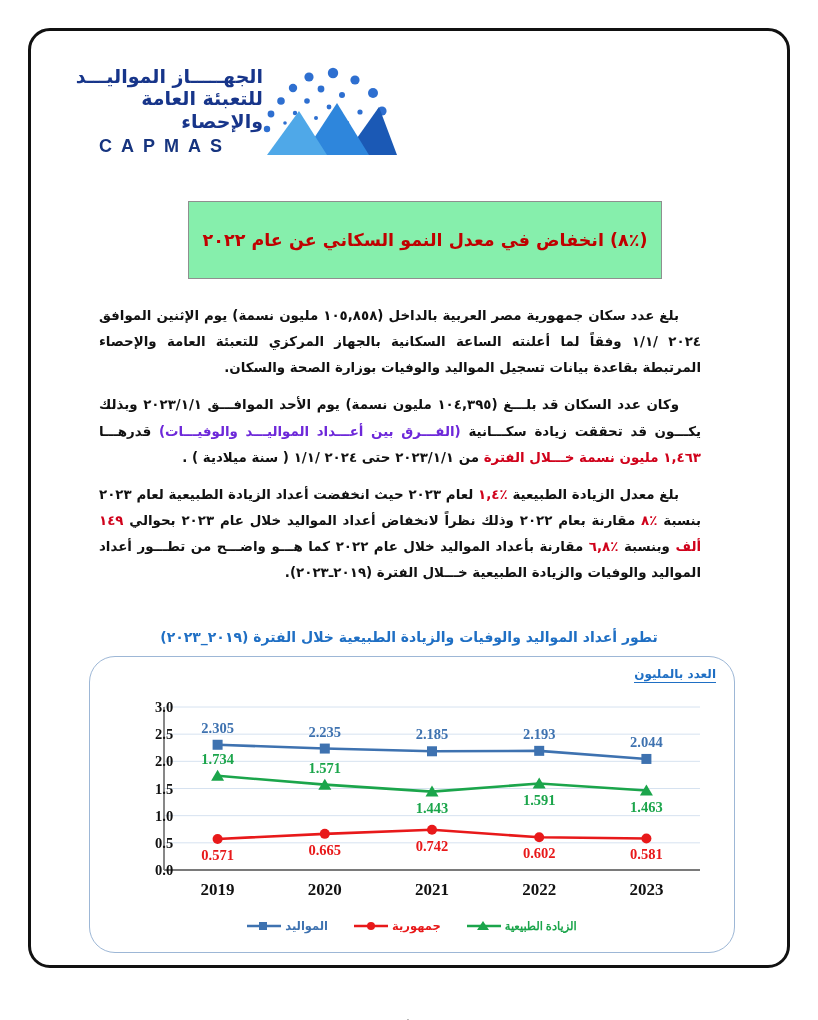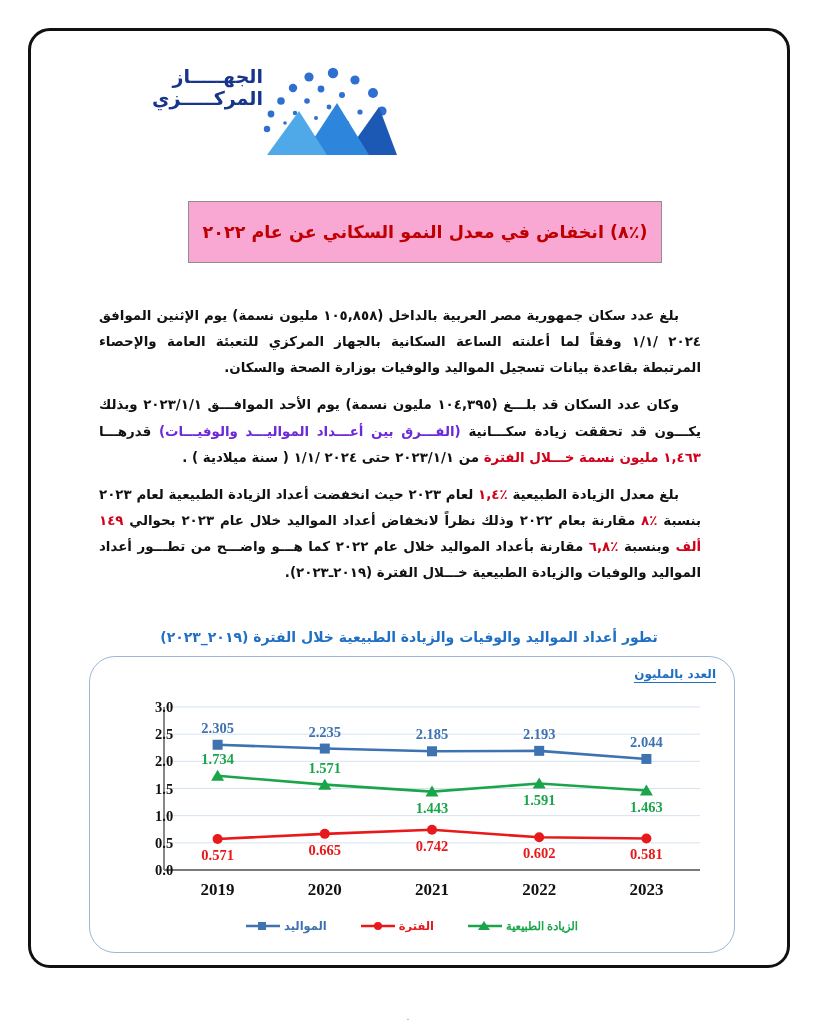--- a/index.html
+++ b/index.html
@@ -53,22 +53,22 @@
   .logo-ar1{font-size:19px;color:#17358a;}
   .logo-ar2{font-size:19px;color:#17358a;}
   .logo-capmas{
     font-family:"Liberation Sans", sans-serif;
     font-weight:bold;font-size:18px;color:#16347f;
     letter-spacing:9px;direction:ltr;text-align:center;margin-top:4px;padding-right:4px;
   }
 
   
   .headline-box{
-    position:absolute;left:157px;top:170px;width:474px;height:62px;
-    background:#f9a8d4;border:1px solid #8f8f8f;
+    position:absolute;left:157px;top:170px;width:474px;height:78px;
+    background:#86efac;border:1px solid #8f8f8f;
     display:flex;align-items:center;justify-content:center;
     box-sizing:border-box;
   }
   .headline-text{
     font-family:"DejaVu Sans", sans-serif;
     font-weight:bold;font-size:17.5px;color:#C00000;direction:rtl;
   }
 
   
   .body-wrap{
@@ -107,21 +107,21 @@
     font-family:"DejaVu Sans", sans-serif;
     font-weight:bold;font-size:12px;color:#1F6FC4;direction:rtl;
     border-bottom:1.3px solid #1F6FC4;padding-bottom:1px;
   }
   .plot{
     position:absolute;left:22px;top:42px;width:600px;height:205px;
   }
   .legend{
     position:absolute;left:0;right:0;top:262px;
     display:flex;flex-direction:row-reverse;justify-content:center;
-    gap:34px;direction:rtl;
+    gap:26px;direction:rtl;
   }
   .legend-item{display:flex;flex-direction:row-reverse;align-items:center;gap:4px;}
   .legend-label{
     font-family:"DejaVu Sans", sans-serif;
     font-weight:bold;font-size:11.5px;
   }
   .lg-line{display:block;width:34px;height:10px;}
 
   .page-num{
     position:absolute;left:0;right:0;top:985px;text-align:center;
@@ -160,21 +160,23 @@
           <circle cx="214" cy="68" r="1.8"></circle>
             <circle cx="234" cy="74" r="1.6"></circle>
           <circle cx="289" cy="57" r="2.6"></circle>
             <circle cx="276" cy="68" r="2.2"></circle>
         </g>
         <polygon points="274,100 308,52 326,100" fill="#1B59B5"></polygon>
         <polygon points="232,100 266,48 298,100" fill="#2E86DC"></polygon>
         <polygon points="196,100 228,56 256,100" fill="#4FA8E8"></polygon>
       </svg>
       <div class="logo-text">
-        <div class="logo-ar1">الجهـــــاز المركـــــزي</div>
+        <div class="logo-ar1">الجهـــــاز المواليـــد</div>
+        <div class="logo-ar2">للتعبئة العامة والإحصاء</div>
+        <div class="logo-capmas">CAPMAS</div>
       </div>
     </div>
   </div>
 
   <div class="headline-box">
     <div class="headline-text">(٪٨) انخفاض في معدل النمو السكاني عن عام ٢٠٢٢</div>
   </div>
 
   <div class="body-wrap">
     <p class="para" id="p1"><span class="indent"></span><span>بلغ عدد سكان جمهورية مصر العربية بالداخل (١٠٥,٨٥٨ مليون نسمة) يوم الإثنين الموافق ٢٠٢٤ /١/١ وفقاً لما أعلنته الساعة السكانية بالجهاز المركزي للتعبئة العامة والإحصاء المرتبطة بقاعدة بيانات تسجيل المواليد والوفيات بوزارة الصحة والسكان.</span></p>
@@ -251,21 +253,21 @@
             <line x1="0" y1="5" x2="34" y2="5" stroke="#3E72B0" stroke-width="2.6"></line>
             <rect x="12" y="1" width="8" height="8" fill="#3E72B0"></rect>
           </svg>
           <span class="legend-label" style="color: rgb(62, 114, 176);">المواليد</span>
         </div>
         <div class="legend-item">
           <svg class="lg-line" viewBox="0 0 34 10">
             <line x1="0" y1="5" x2="34" y2="5" stroke="#E8191A" stroke-width="2.6"></line>
             <circle cx="17" cy="5" r="4" fill="#E8191A"></circle>
           </svg>
-          <span class="legend-label" style="color: rgb(232, 25, 26);">الفترة</span>
+          <span class="legend-label" style="color: rgb(232, 25, 26);">جمهورية</span>
         </div>
         <div class="legend-item">
           <svg class="lg-line" viewBox="0 0 34 10">
             <line x1="0" y1="5" x2="34" y2="5" stroke="#1BA54B" stroke-width="2.6"></line>
             <polygon points="16,0 10,9 22,9" fill="#1BA54B"></polygon>
           </svg>
           <span class="legend-label" style="color: rgb(27, 165, 75); font-family: Liberation Serif, serif;">الزيادة الطبيعية</span>
         </div>
       </div>
   </div>

